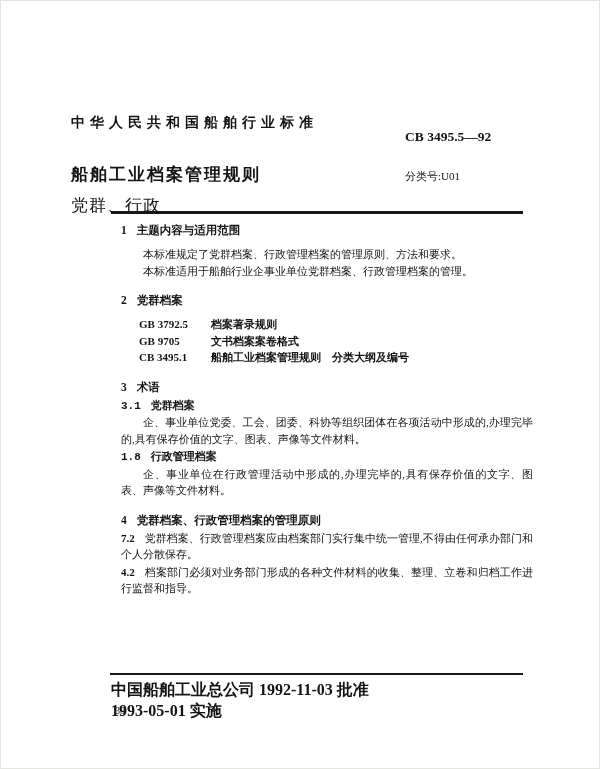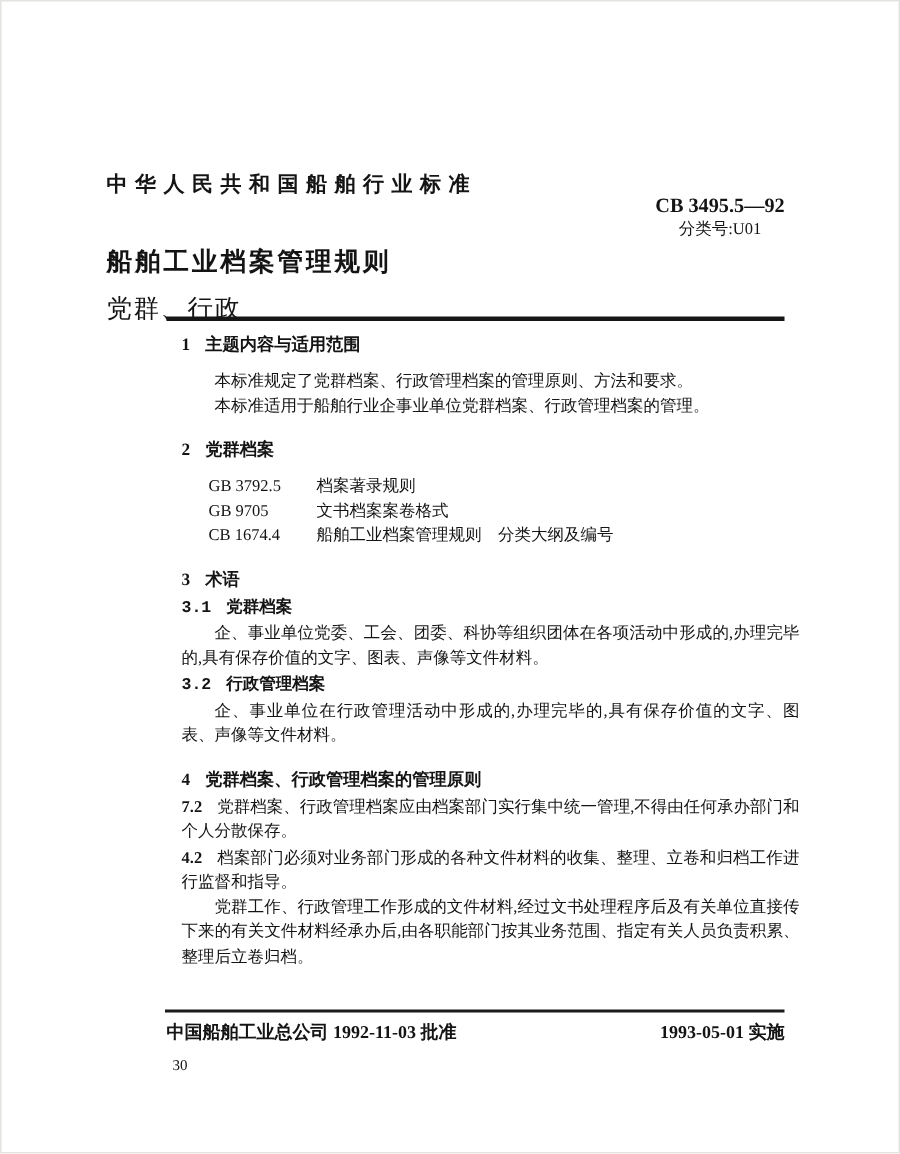--- a/index.html
+++ b/index.html
@@ -32,57 +32,57 @@
     font-weight: bold; font-size: 17px; letter-spacing: 2px;
     white-space: nowrap;
   }
   .doc-subtitle {
     margin-top: 8px;
     font-weight: normal; font-size: 17px; letter-spacing: 1px;
     white-space: nowrap;
   }
   .header-right {
     position: absolute; top: 128px; left: 404px; width: 150px;
-    text-align: center;
+    text-align: left;
   }
   .std-code { font-weight: bold; font-size: 13.5px; white-space: nowrap; }
-  .classification { font-size: 11px; white-space: nowrap; }
+  .classification { margin-top: 24px; font-size: 11px; white-space: nowrap; }
 
   .rule-top {
     position: absolute; top: 210px; left: 110px;
     width: 412px; height: 3px; background: #161616;
   }
 
   
   .content {
     position: absolute; top: 221px; left: 120px; width: 412px;
     font-size: 11px; line-height: 16.5px; text-align: justify;
   }
   .sec-head { font-weight: bold; font-size: 11.5px; line-height: 17px; }
   .sec-head .num, .clause .num, .sub-head .num { margin-right: 10px; }
   .mt-para  { margin-top: 7px; }
   .mt-line  { margin-top: 0px; }
   .mt-sec   { margin-top: 13px; }
   .para.indent { text-indent: 2em; }
   .clause { margin-top: 1px; }
   .clause .num { font-weight: bold; }
   .sub-head { font-weight: bold; font-size: 11px; margin-top: 2px; line-height: 16.5px; font-family: Liberation Mono, monospace; }
-  .refs { padding-left: 18px; margin-top: 7px; }
+  .refs { padding-left: 18px; margin-top: 7px; font-weight: bold; }
   .ref-row { line-height: 16.5px; white-space: nowrap; }
   .ref-code { display: inline-block; width: 72px; }
 
   
   .rule-bottom {
     position: absolute; top: 672px; left: 109px;
     width: 413px; height: 2px; background: #1a1a1a;
   }
   .footer-row {
     position: absolute; top: 679px; left: 110px; width: 412px;
     display: flex; justify-content: space-between;
-    font-weight: bold; font-size: 12px; white-space: nowrap;
+    font-weight: bold; font-size: 16px; white-space: nowrap; flex-direction: column;
   }
   .page-number {
     position: absolute; top: 704px; left: 114px;
     font-size: 10px;
   }
 </style>
 </head>
 <body>
 
 <div class="page">
@@ -111,47 +111,46 @@
       <span class="num">2</span><span>党群档案</span>
     </div>
     <div class="refs">
       <div class="ref-row">
         <span class="ref-code">GB 3792.5</span><span>档案著录规则</span>
       </div>
       <div class="ref-row">
         <span class="ref-code">GB 9705</span><span>文书档案案卷格式</span>
       </div>
       <div class="ref-row">
-        <span class="ref-code">CB 1674.4</span><span>船舶工业档案管理规则　分类大纲及编号</span>
+        <span class="ref-code">CB 3495.1</span><span>船舶工业档案管理规则　分类大纲及编号</span>
       </div>
     </div>
 
     <div class="sec-head mt-sec">
       <span class="num">3</span><span>术语</span>
     </div>
     <div class="sub-head mt-para">
       <span class="num">3.1</span><span>党群档案</span>
     </div>
     <p class="para indent">企、事业单位党委、工会、团委、科协等组织团体在各项活动中形成的,办理完毕的,具有保存价值的文字、图表、声像等文件材料。</p>
     <div class="sub-head">
-      <span class="num">3.2</span><span>行政管理档案</span>
+      <span class="num">1.8</span><span>行政管理档案</span>
     </div>
     <p class="para indent">企、事业单位在行政管理活动中形成的,办理完毕的,具有保存价值的文字、图表、声像等文件材料。</p>
 
     <div class="sec-head mt-sec">
       <span class="num">4</span><span>党群档案、行政管理档案的管理原则</span>
     </div>
     <p class="clause mt-para">
       <span class="num">7.2</span><span>党群档案、行政管理档案应由档案部门实行集中统一管理,不得由任何承办部门和个人分散保存。</span>
     </p>
     <p class="clause">
       <span class="num">4.2</span><span>档案部门必须对业务部门形成的各种文件材料的收集、整理、立卷和归档工作进行监督和指导。</span>
     </p>
 
-    <p class="para indent">党群工作、行政管理工作形成的文件材料,经过文书处理程序后及有关单位直接传下来的有关文件材料经承办后,由各职能部门按其业务范围、指定有关人员负责积累、整理后立卷归档。</p>
 
   </div>
 
   <div class="rule-bottom"></div>
   <div class="footer-row">
     <span>中国船舶工业总公司 1992-11-03 批准</span>
     <span>1993-05-01 实施</span>
   </div>
   <div class="page-number">30</div>
 

